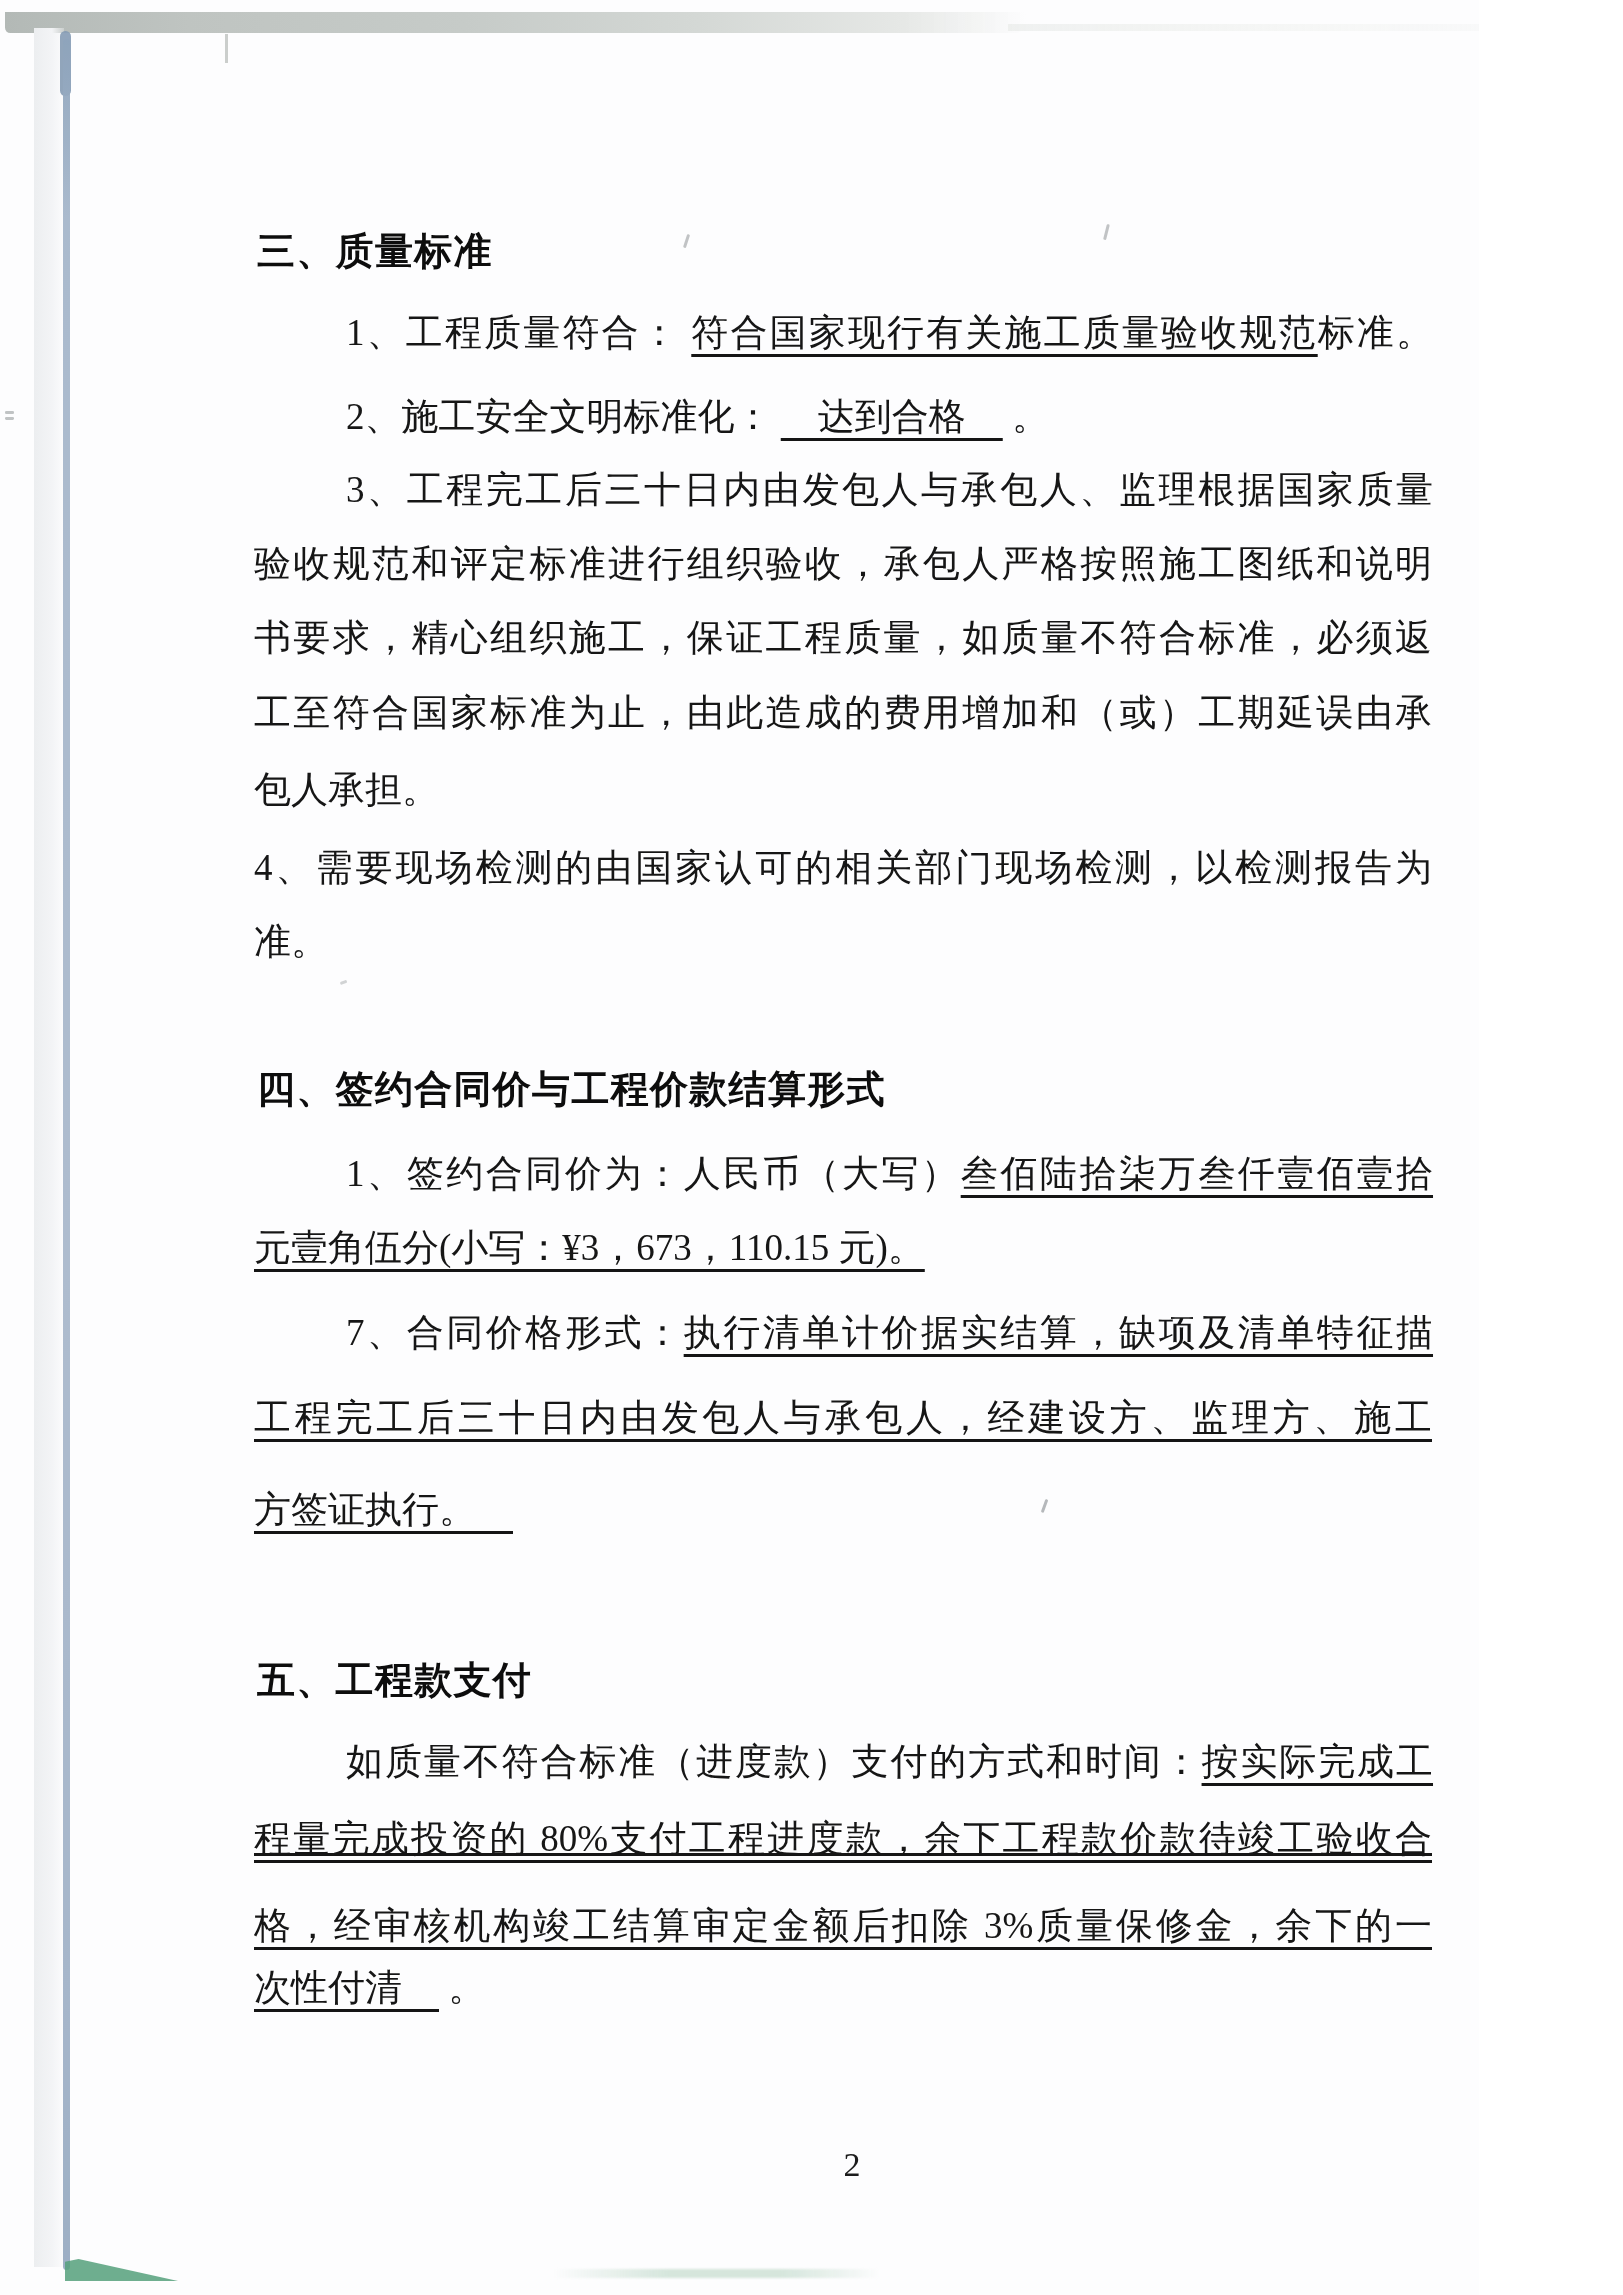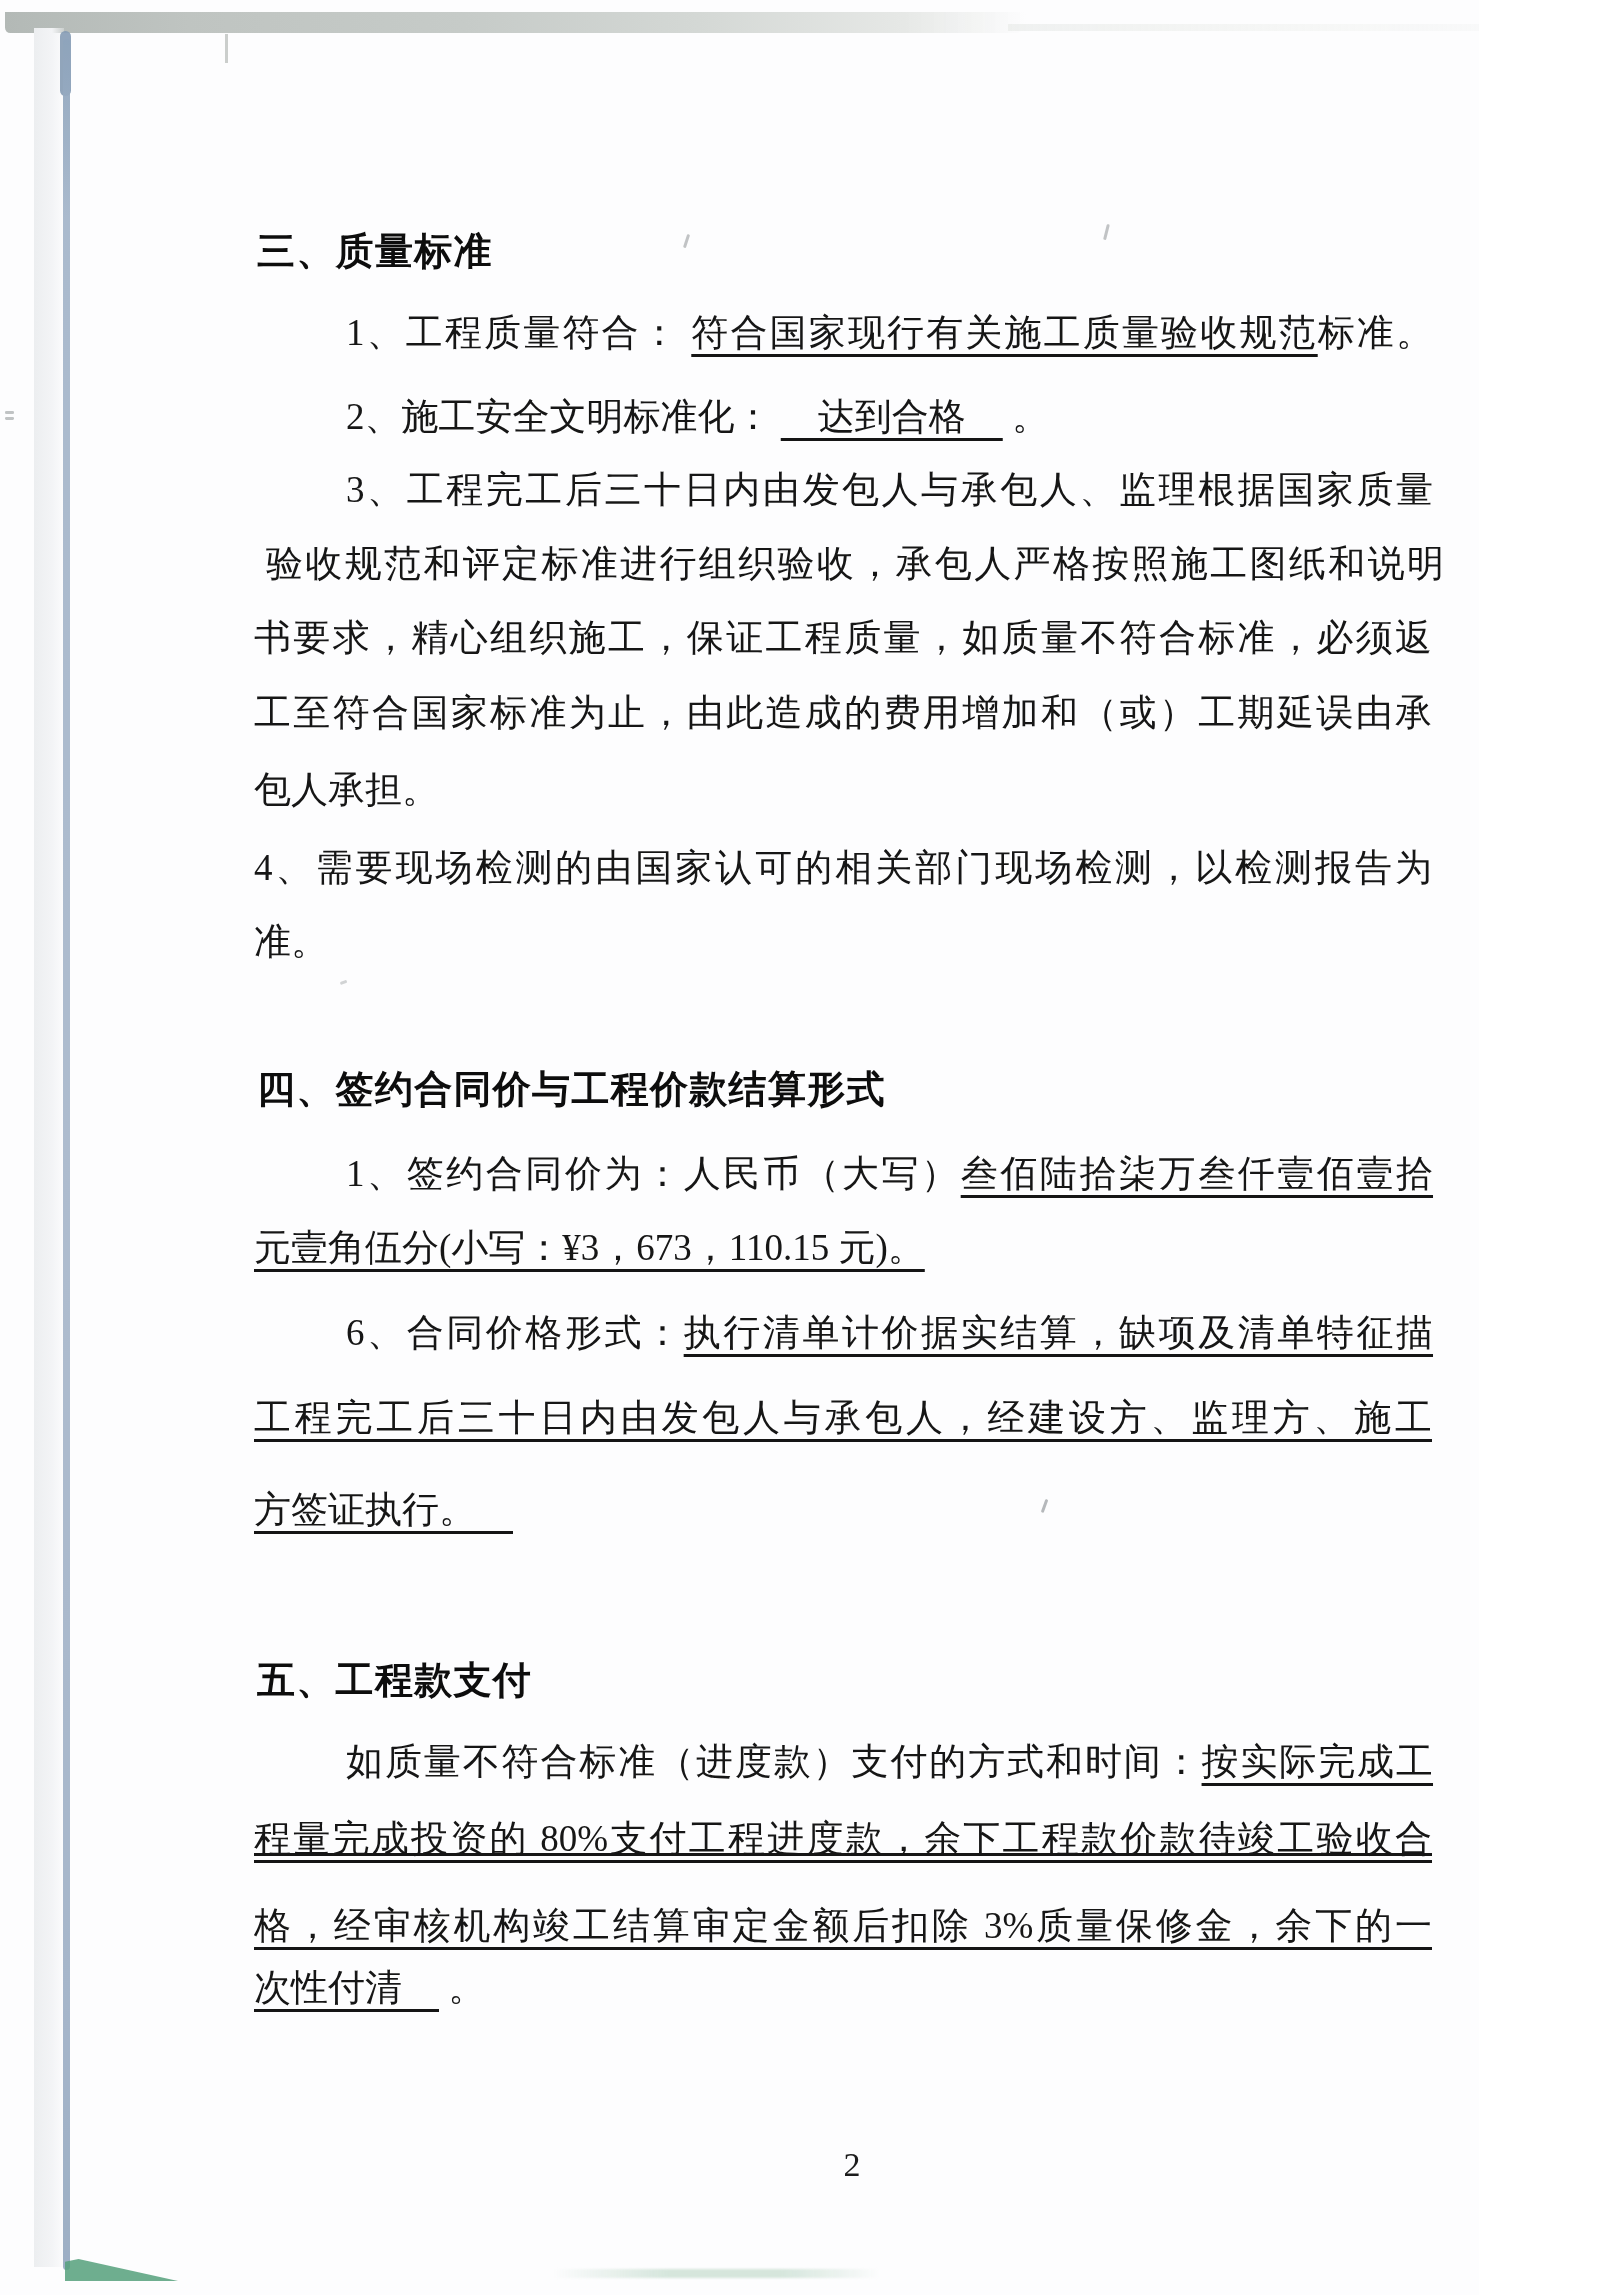--- a/index.html
+++ b/index.html
@@ -78,33 +78,33 @@
 
   <main>
 
     <h2 class="h" style="top:194px;">三、质量标准</h2>
 
     <p class="line j ind" style="top:273px;"><span>1、工程质量符合： </span><span class="u">符合国家现行有关施工质量验收规范</span><span>标准。</span></p>
 
     <p class="line ind" style="top:357px;"><span>2、施工安全文明标准化： </span><span class="u">　达到合格　</span><span> 。</span></p>
 
     <p class="line j ind" style="top:430px;"><span>3、工程完工后三十日内由发包人与承包人、监理根据国家质量</span></p>
-    <p class="line j" style="top:504px;margin-left:12px;"><span>验收规范和评定标准进行组织验收，承包人严格按照施工图纸和说明</span></p>
+    <p class="line j" style="top:504px;"><span>验收规范和评定标准进行组织验收，承包人严格按照施工图纸和说明</span></p>
     <p class="line j" style="top:578px;"><span>书要求，精心组织施工，保证工程质量，如质量不符合标准，必须返</span></p>
     <p class="line j" style="top:653px;"><span>工至符合国家标准为止，由此造成的费用增加和（或）工期延误由承</span></p>
     <p class="line" style="top:730px;"><span>包人承担。</span></p>
     <p class="line j" style="top:808px;"><span>4、需要现场检测的由国家认可的相关部门现场检测，以检测报告为</span></p>
     <p class="line" style="top:882px;"><span>准。</span></p>
 
     <h2 class="h" style="top:1032px;">四、签约合同价与工程价款结算形式</h2>
 
     <p class="line j ind" style="top:1114px;"><span>1、签约合同价为：人民币（大写）</span><span class="u">叁佰陆拾柒万叁仟壹佰壹拾</span></p>
     <p class="line" style="top:1188px;"><span class="u">元壹角伍分(小写：¥3，673，110.15 元)。</span></p>
 
-    <p class="line j ind" style="top:1273px;"><span>6、合同价格形式：</span><span class="u">执行清单计价据实结算，缺项及清单特征描</span></p>
+    <p class="line j ind" style="top:1273px;"><span>7、合同价格形式：</span><span class="u">执行清单计价据实结算，缺项及清单特征描</span></p>
     <p class="line j" style="top:1358px;"><span class="u">工程完工后三十日内由发包人与承包人，经建设方、监理方、施工</span></p>
     <p class="line" style="top:1450px;"><span class="u">方签证执行。　</span></p>
 
     <h2 class="h" style="top:1623px;">五、工程款支付</h2>
 
     <p class="line j ind" style="top:1702px;"><span>如质量不符合标准（进度款）支付的方式和时间：</span><span class="u">按实际完成工</span></p>
     <p class="line j" style="top:1779px;text-decoration:underline;"><span class="u">程量完成投资的 80%支付工程进度款，余下工程款价款待竣工验收合</span></p>
     <p class="line j" style="top:1866px;"><span class="u">格，经审核机构竣工结算审定金额后扣除 3%质量保修金，余下的一</span></p>
     <p class="line" style="top:1928px;"><span class="u">次性付清　</span><span> 。</span></p>
 

